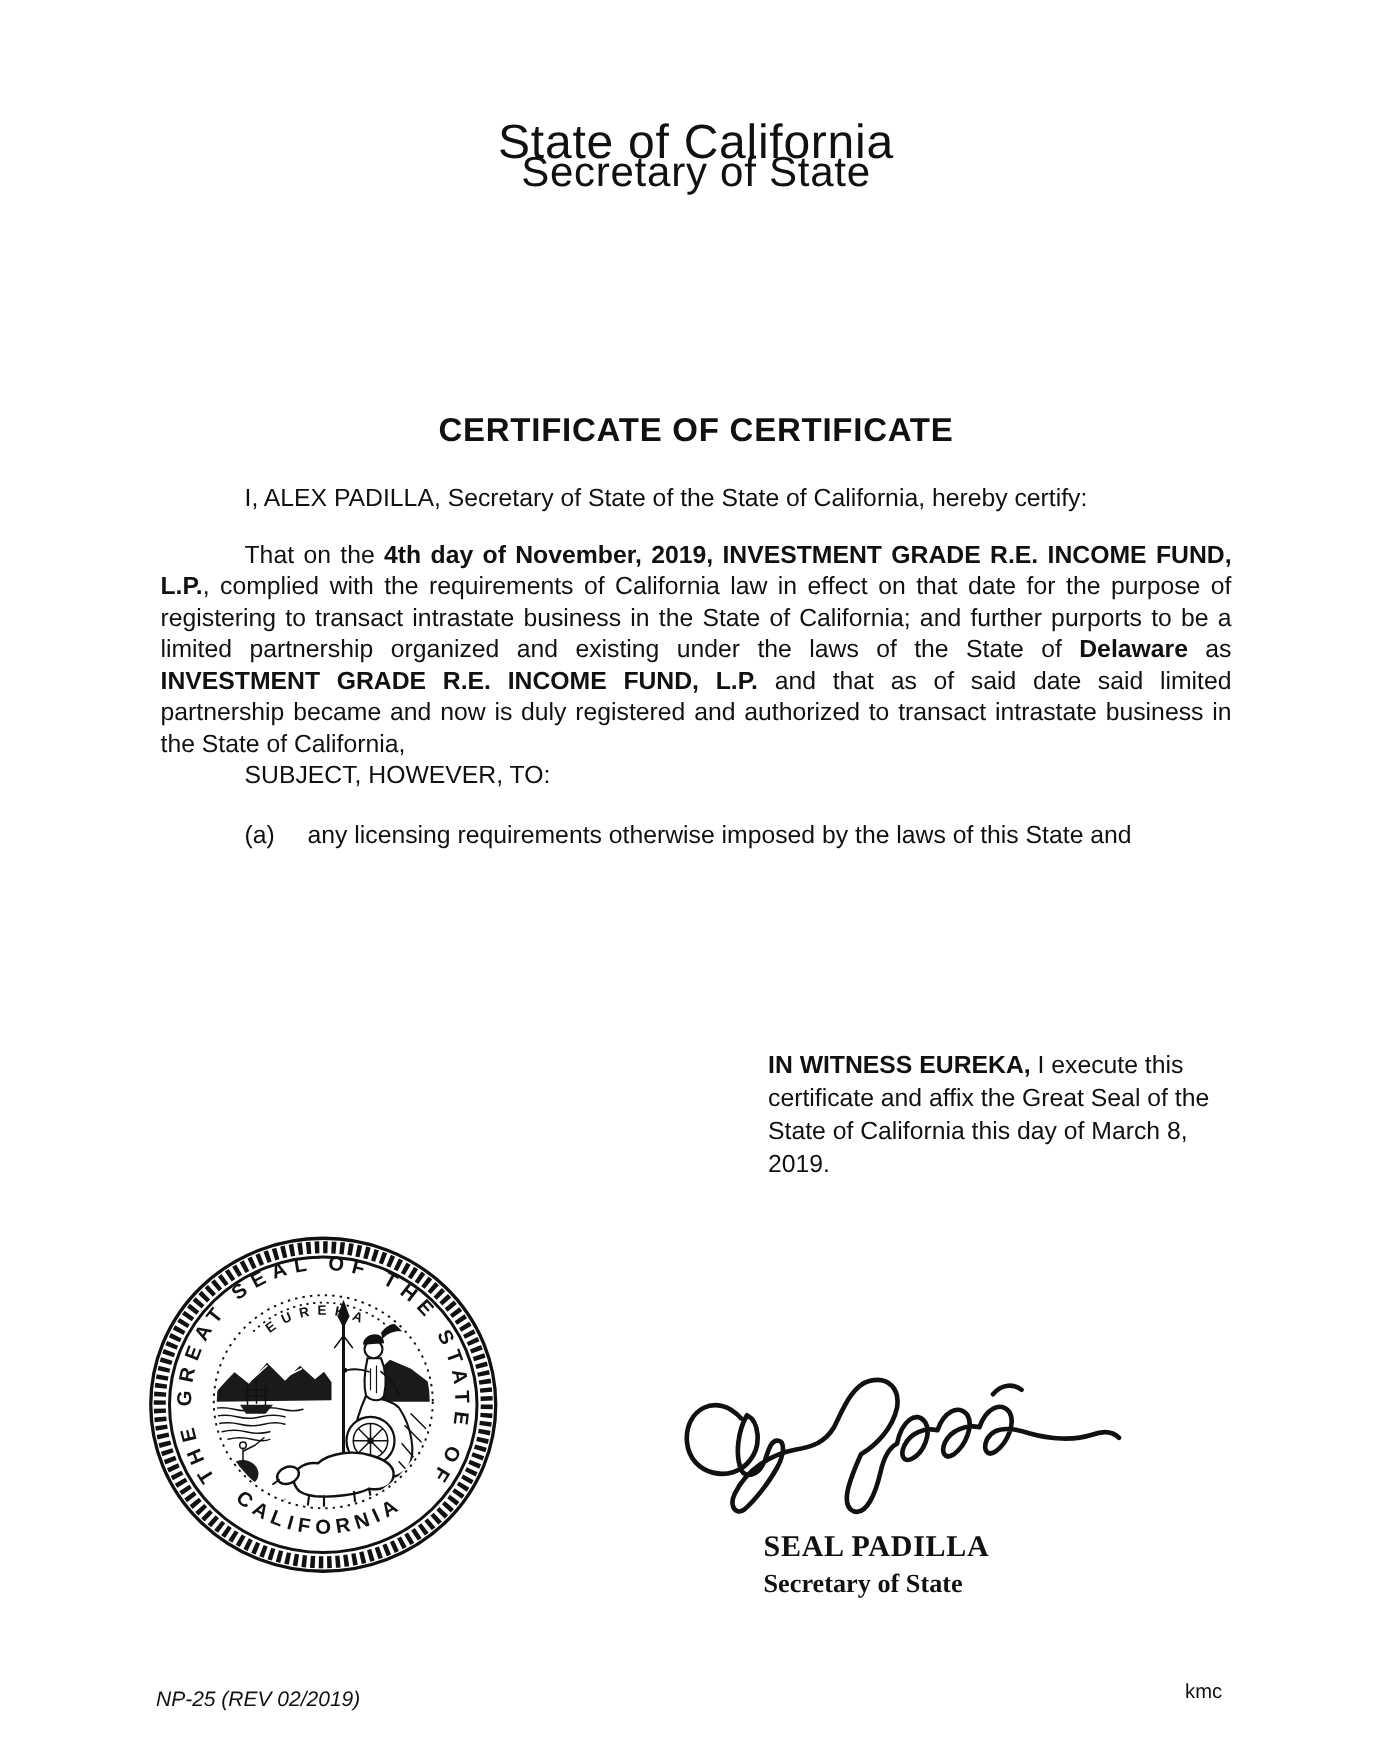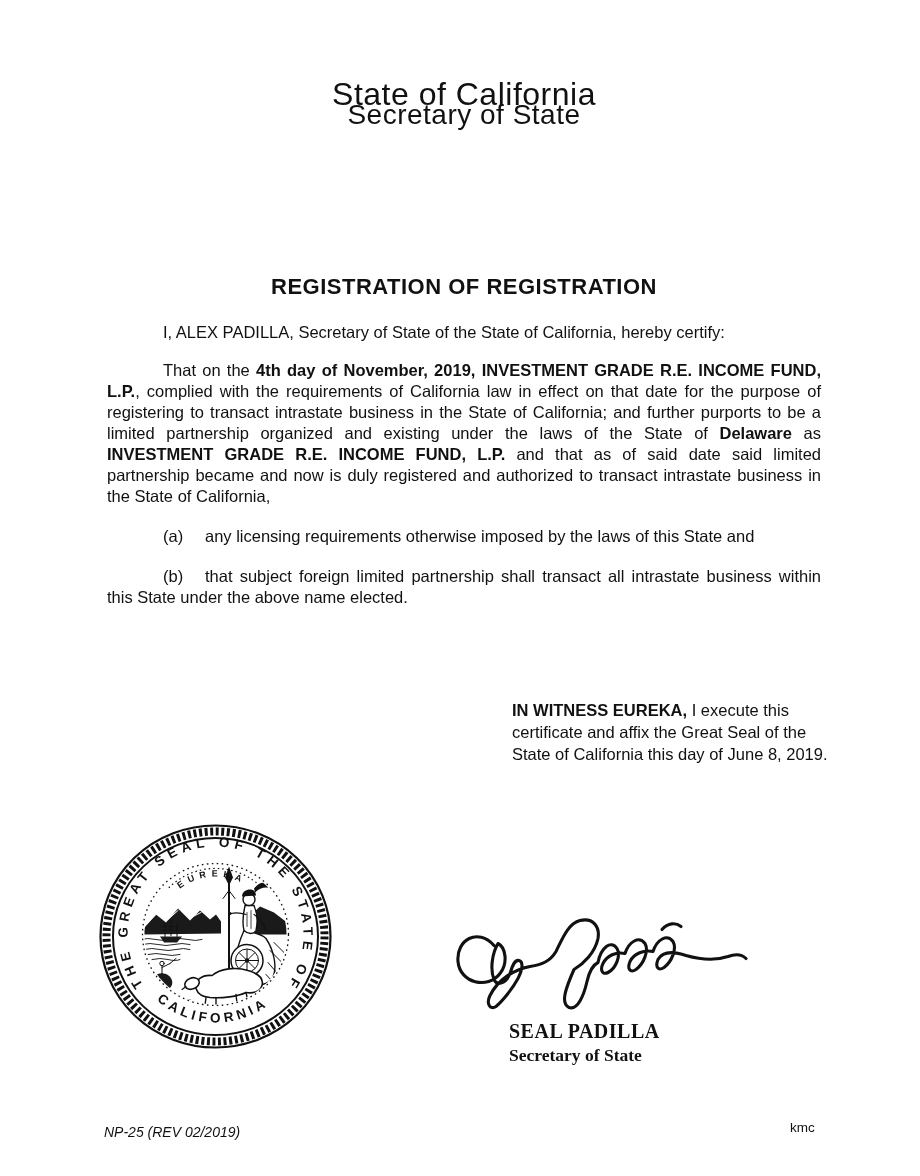--- a/index.html
+++ b/index.html
@@ -37,30 +37,30 @@
   svg text{font-family:"Liberation Sans","DejaVu Sans",sans-serif;}
 </style>
 </head>
 <body>
 
 <div class="page">
 
   <div class="hdr hdr-title">State of California</div>
   <div class="hdr hdr-sub">Secretary of State</div>
 
-  <div class="cert-heading">REGISTRATION OF REGISTRATION</div>
+  <div class="cert-heading">CERTIFICATE OF CERTIFICATE</div>
 
   <div class="bodyblock">
     <p class="intro">I, ALEX PADILLA, Secretary of State of the State of California, hereby certify:</p>
     <p class="mainpara"><span>That on the </span><b>4th day of November, 2019, INVESTMENT GRADE R.E. INCOME FUND, L.P.</b><span>, complied with the requirements of California law in effect on that date for the purpose of registering to transact intrastate business in the State of California; and further purports to be a limited partnership organized and existing under the laws of the State of </span><b>Delaware</b><span> as </span><b>INVESTMENT GRADE R.E. INCOME FUND, L.P.</b><span> and that as of said date said limited partnership became and now is duly registered and authorized to transact intrastate business in the State of California,</span></p>
+    <p class="subject">SUBJECT, HOWEVER, TO:</p>
     <p class="item"><span class="item-label">(a)</span><span>any licensing requirements otherwise imposed by the laws of this State and</span></p>
-    <p class="item"><span class="item-label">(b)</span><span>that subject foreign limited partnership shall transact all intrastate business within this State under the above name elected.</span></p>
-  </div>
-
-  <div class="witness"><b>IN WITNESS EUREKA,</b><span> I execute this certificate and affix the Great Seal of the State of California this day of June 8, 2019.</span></div>
+  </div>
+
+  <div class="witness"><b>IN WITNESS EUREKA,</b><span> I execute this certificate and affix the Great Seal of the State of California this day of March 8, 2019.</span></div>
 
   <div class="sealwrap">
     <svg width="235" height="229" viewBox="0 0 235 228">
       <defs>
         <path id="arcTop" d="M 45.4 162.5 A 88 88 0 1 1 189.6 162.5" fill="none"></path>
         <path id="arcBottom" d="M 58.6 177.4 A 88 88 0 0 0 176.4 177.4" fill="none"></path>
         <path id="arcMotto" d="M 81.8 66.3 A 58 58 0 0 1 153.2 66.3" fill="none"></path>
         <clipPath id="sceneClip">
             <ellipse cx="117.5" cy="112" rx="71" ry="70"></ellipse>
           </clipPath>

